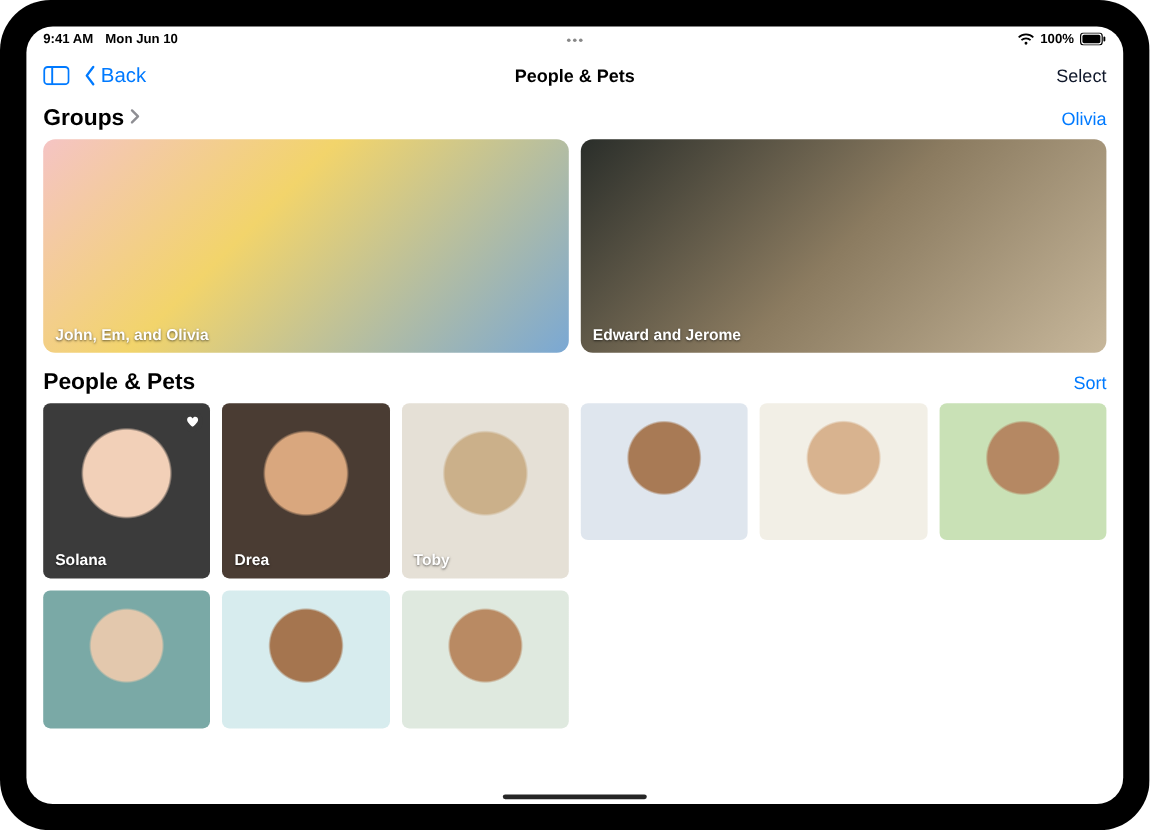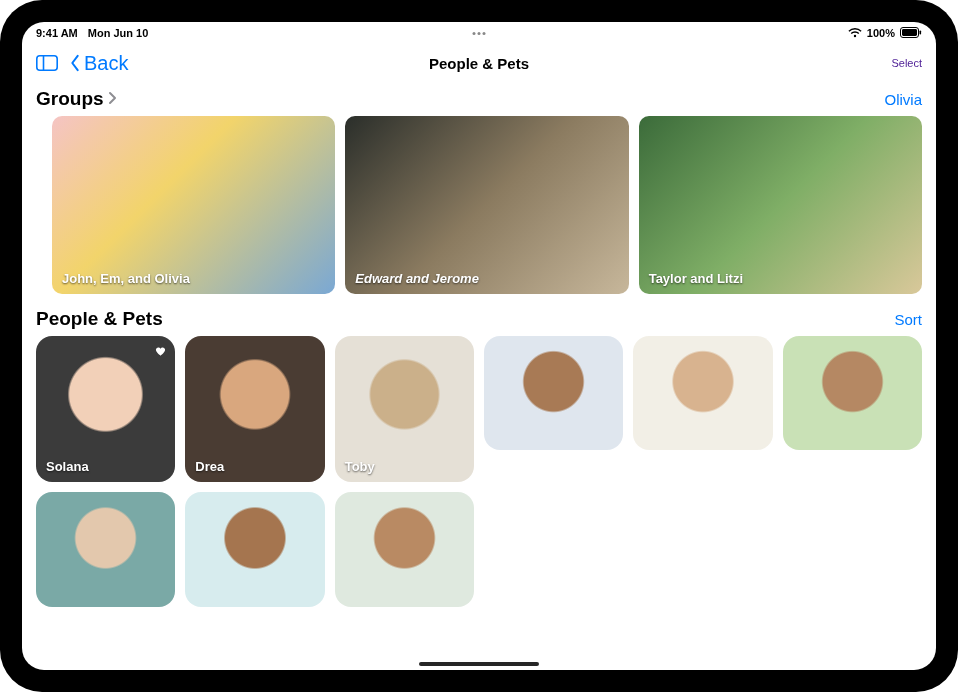--- a/index.html
+++ b/index.html
@@ -44,60 +44,60 @@
   .nav-bar {
     height: 38px;
     display: flex;
     align-items: center;
     justify-content: space-between;
     padding: 0 14px;
     position: relative;
   }
   .nav-left { display:flex; align-items:center; gap: 10px; }
   .sidebar-btn { color:#007aff; display:flex; align-items:center; }
-  .back-btn { display:flex; align-items:center; color:#007aff; font-size: 20px; gap:2px; cursor:pointer; }
+  .back-btn { display:flex; align-items:center; color:#007aff; font-size: 17px; gap:2px; cursor:pointer; }
   .back-btn svg { width:14px; height:18px; }
   .nav-title {
     position: absolute; left: 50%; transform: translateX(-50%);
     font-size: 15px; font-weight: 600;
   }
-  .nav-right { color:#4c1d95; font-size: 11px; cursor:pointer; }
+  .nav-right { color:#0f172a; font-size: 15px; cursor:pointer; }
   
   .content {
     flex: 1;
     overflow: hidden;
     padding: 0 14px;
   }
   .section-header {
     display:flex; align-items:center; justify-content: space-between;
     margin-top: 6px; margin-bottom: 6px;
   }
   .section-title { font-size: 19px; font-weight: 700; display:flex; align-items:center; gap:4px; }
   .section-title .chev { color:#888; }
   .section-action { color:#007aff; font-size: 15px; cursor:pointer; }
   
-  .groups-row { display:flex; gap: 10px; margin-left: 16px; }
+  .groups-row { display:flex; gap: 10px; }
   .group-tile {
     flex: 1 1 0;
     height: 178px;
     border-radius: 10px;
     position: relative;
     overflow: hidden;
     cursor:pointer;
   }
   .tile-label {
     position: absolute; left: 10px; bottom: 8px;
     color: #fff; font-size: 13px; font-weight: 600;
     text-shadow: 0 1px 2px rgba(0,0,0,.6);
   }
   
   .people-grid { display:grid; grid-template-columns: repeat(6, 1fr); gap: 10px; }
   .person-tile {
     aspect-ratio: 1 / 1.05;
-    border-radius: 16px;
+    border-radius: 6px;
     position: relative;
     overflow: hidden;
     cursor:pointer;
     padding-left:17px;
   }
   .person-tile.row2 { aspect-ratio: 1 / 0.82; }
   .fav-badge {
     position:absolute; top:6px; right:6px;
     width:18px; height:18px; border-radius:50%;
     background: rgba(60,60,60,.55);
@@ -105,21 +105,21 @@
     color:#fff;
   }
   .fav-badge svg { width:11px; height:11px; fill:#fff; }
   
   .home-indicator {
     position:absolute; bottom: 4px; left:50%; transform:translateX(-50%);
     width: 120px; height:4px; border-radius:3px; background:#000; opacity:.85;
   }
   
   .g1 { background: linear-gradient(135deg,#f5c4c4 0%,#f2d46b 40%,#7aa8d4 100%); }
-  .g2 { background: linear-gradient(135deg,#2a2e2a 0%,#8b7b60 50%,#c7b79b 100%); font-style: italic; }
+  .g2 { background: linear-gradient(135deg,#2a2e2a 0%,#8b7b60 50%,#c7b79b 100%); }
   .g3 { background: linear-gradient(135deg,#3b6b3a 0%,#7fae66 50%,#d9c89a 100%); }
   .p1 { background: radial-gradient(circle at 50% 40%, #f2d0b8 0 32%, #3b3b3b 34% 100%); }
   .p2 { background: radial-gradient(circle at 50% 40%, #6b4a35 0 30%, #aee0e6 32% 100%); }
   .p3 { background: radial-gradient(circle at 50% 40%, #d9a77e 0 30%, #4a3c33 32% 100%); text-align: center; }
   .p4 { background: radial-gradient(circle at 50% 40%, #e9c4a8 0 30%, #7e9aa6 32% 100%); }
   .p5 { background: radial-gradient(circle at 50% 40%, #cbb08a 0 30%, #e5e0d6 32% 100%); }
   .p6 { background: radial-gradient(circle at 50% 40%, #e2c4a6 0 30%, #574333 32% 100%); }
   .p7 { background: radial-gradient(circle at 50% 40%, #a87a55 0 30%, #dfe6ee 32% 100%); }
   .p8 { background: radial-gradient(circle at 50% 40%, #d8b38f 0 30%, #f2efe6 32% 100%); }
   .p9 { background: radial-gradient(circle at 50% 40%, #b58863 0 30%, #c9e1b6 32% 100%); }
@@ -193,23 +193,20 @@
         <div class="section-action">Olivia</div>
       </div>
 
       <div class="groups-row">
         <div class="group-tile g1">
           <div class="tile-label">John, Em, and Olivia</div>
         </div>
         <div class="group-tile g2">
           <div class="tile-label">Edward and Jerome</div>
         </div>
-        <div class="group-tile g3">
-          <div class="tile-label">Taylor and Litzi</div>
-        </div>
       </div>
 
       <div class="section-header" style="margin-top:14px;">
         <div class="section-title">
           <span>People &amp; Pets</span>
         </div>
         <div class="section-action">Sort</div>
       </div>
 
       <div class="people-grid">

